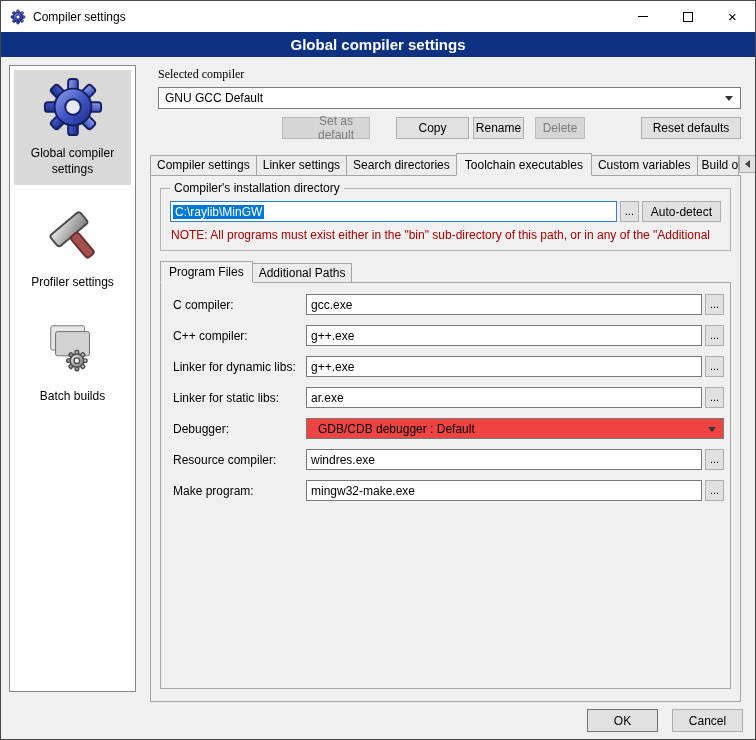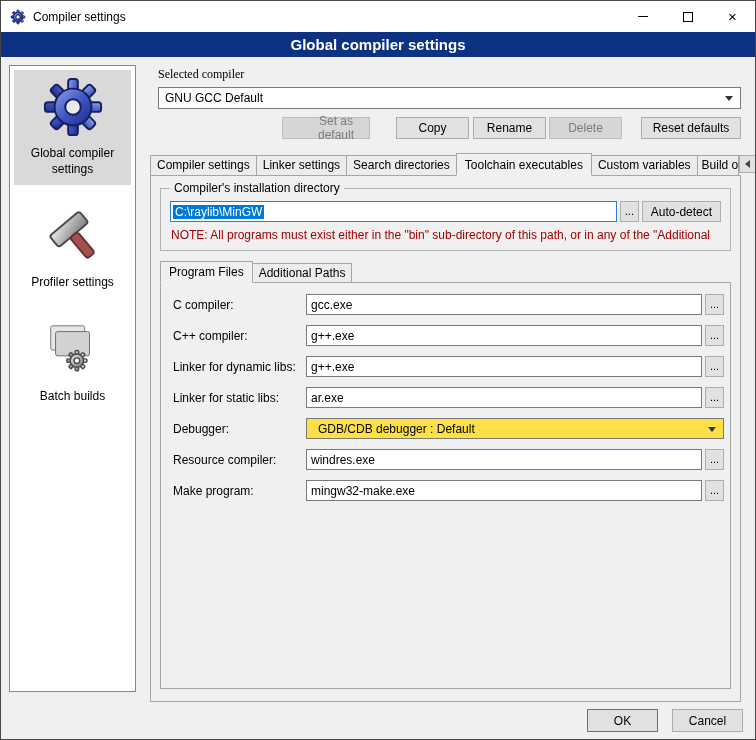--- a/index.html
+++ b/index.html
@@ -34,31 +34,31 @@
 
   
   .main { position:absolute; left:149px; top:62px; width:599px; }
   .sel-label { margin:4px 0 5px 8px; height:15px;font-family:Liberation Serif, serif; }
   .combo { height:21px; border:1px solid #7a7a7a; background:#fff; display:flex;
            align-items:center; padding:0 22px 0 6px; position:relative; white-space:nowrap; }
   .combo-arrow { position:absolute; right:7px; top:50%; margin-top:-2px; width:0; height:0;
                  border-left:4px solid transparent; border-right:4px solid transparent;
                  border-top:5px solid #333; }
   .main-combo { margin-left:8px; width:583px; height:22px; }
-  .combo.gray { background:#fde047;padding-left:11px; }
+  .combo.gray { background:#ef4444;padding-left:11px; }
 
   .btn { background:#e1e1e1; border:1px solid #adadad; font-family:"Liberation Sans",sans-serif;
          font-size:12px; height:22px; display:inline-flex; align-items:center; justify-content:center; }
   .btn.disabled { background:#d6d6d6; border-color:#bcbcbc; color:#7b7b7b; }
   .btn-row { position:relative; height:22px; margin-top:8px; width:591px; }
   .btn-row .btn { position:absolute; top:0; }
   .b-setdef { left:132px; width:88px;padding-left:20px; }
   .b-copy   { left:246px; width:73px; }
-  .b-rename { left:323px; width:73px; }
-  .b-delete { left:399px; width:73px; }
+  .b-rename { left:323px; width:51px; }
+  .b-delete { left:385px; width:50px; }
   .b-reset  { left:491px; width:100px; }
 
   
   .tabstrip { display:flex; align-items:flex-end; height:23px; position:relative; z-index:2; }
   .main-tabs { margin-top:13px; width:599px; }
   .tab { height:20px; line-height:19px; padding:0 6px; background:#ececec;
          border:1px solid #a5a5a5; border-bottom:none; white-space:nowrap; }
   .tab + .tab { margin-left:-1px; }
   .tab.active { height:23px; line-height:22px; background:#f0f0f0; position:relative; z-index:3;
                 margin-bottom:-1px; border-bottom:1px solid #f0f0f0; padding:0 8px; }

